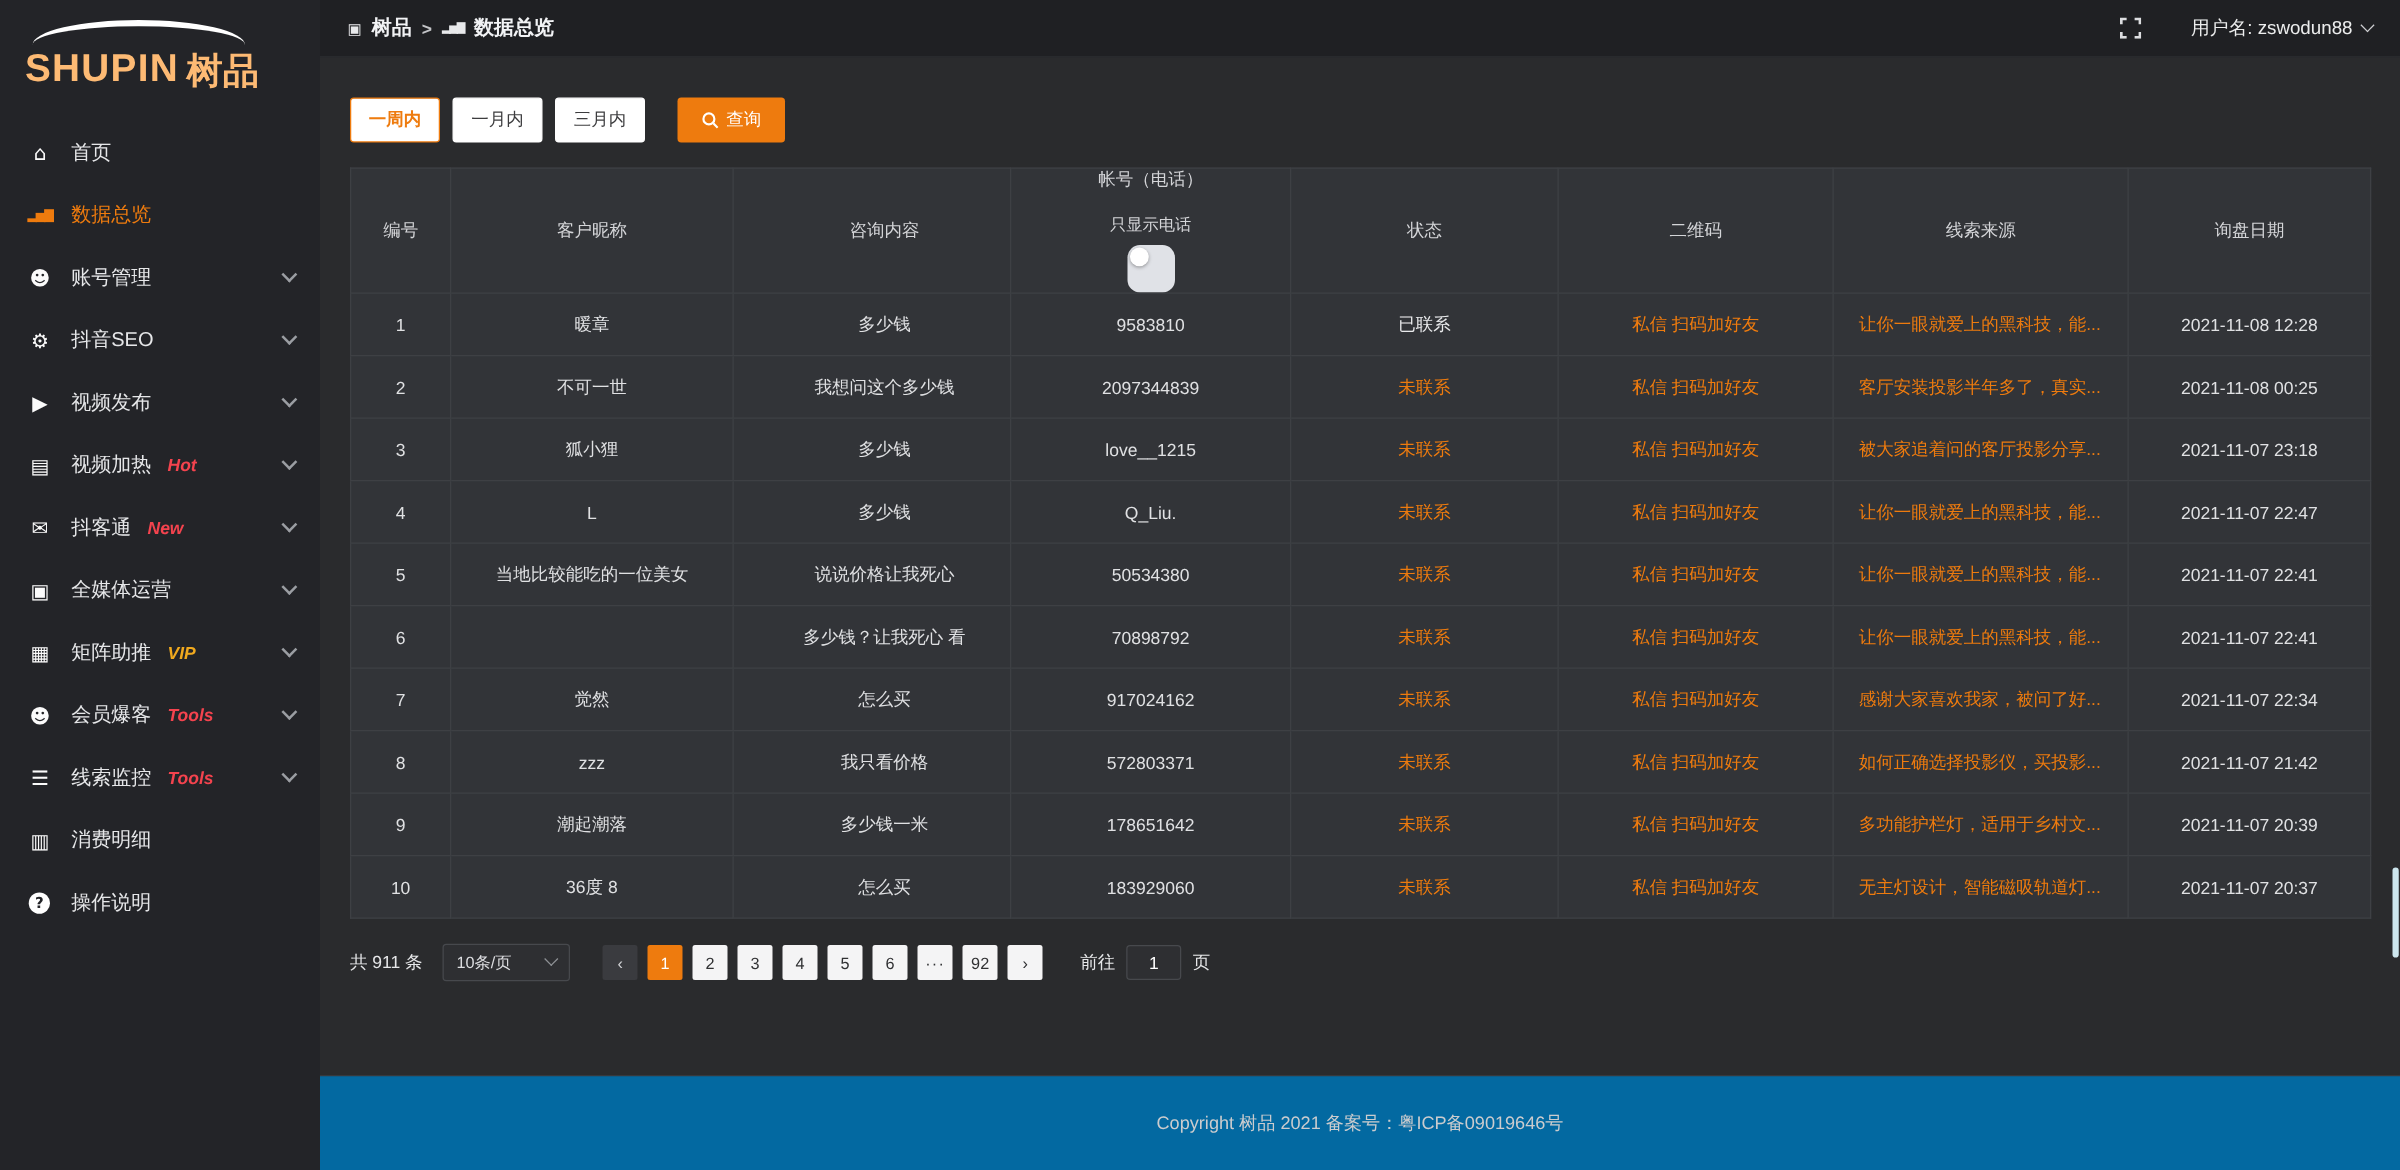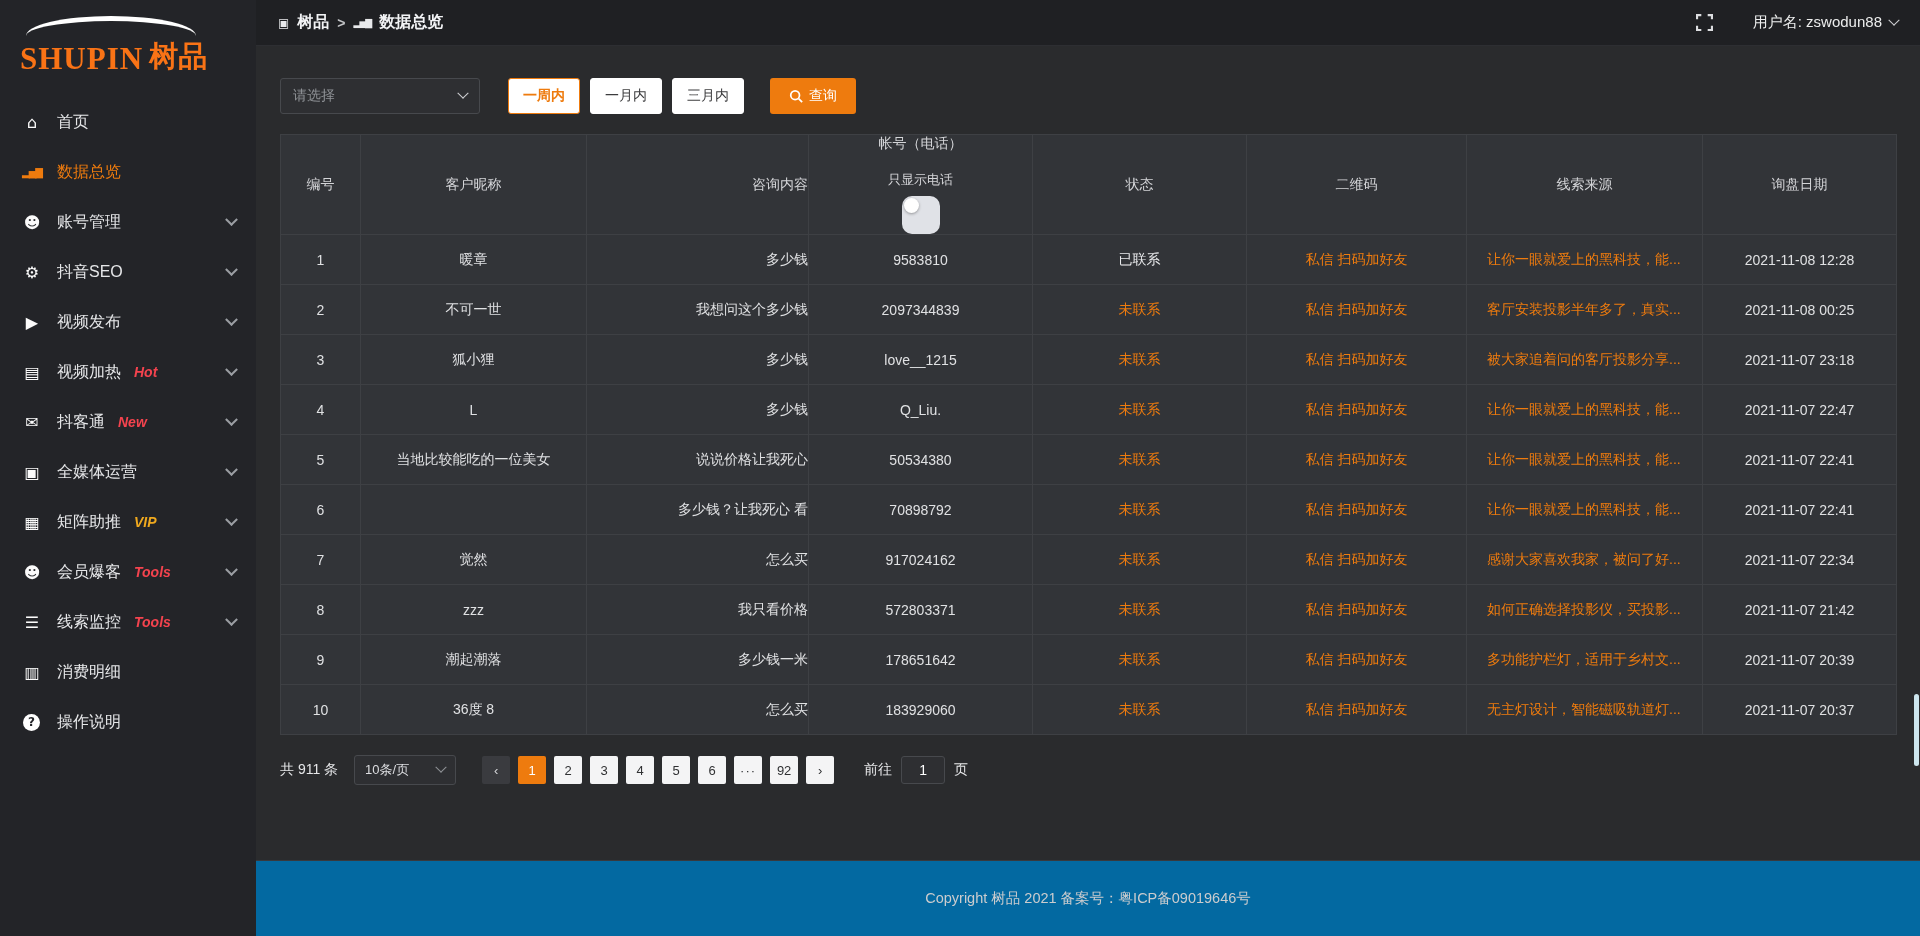--- a/index.html
+++ b/index.html
@@ -8,21 +8,21 @@
     position: relative;
     background: #2a2b2d;
     font-family: "Liberation Sans", "DejaVu Sans", sans-serif;
     color: #e3e4e6;
     overflow: hidden;
   }
   
   .sidebar { position:absolute; left:0; top:0; bottom:0; width:256px; background:#232428; z-index:2; }
   .logo-wrap { padding:16px 18px 6px 20px; }
   .logo-arc { width:170px; height:20px; border-top:5px solid #fff; border-radius:50% 50% 0 0 / 100% 100% 0 0; margin:0 0 1px 6px; }
-  .logo-text { display:flex; align-items:flex-end; color:#f97316; font-weight:900;font-family:Liberation Serif, serif; }
+  .logo-text { display:flex; align-items:flex-start; color:#fdba74; font-weight:900; }
   .logo-en { font-size:31px; letter-spacing:1px; }
   .logo-cn { font-size:29px; margin-left:6px; }
   .menu { list-style:none; margin-top:14px; }
   .item { height:50px; display:flex; align-items:center; padding:0 20px; gap:13px; font-size:16px; color:#e6e7e9; cursor:pointer; position:relative; }
   .item .icon { width:24px; text-align:center; font-size:16px; color:#fbfbfb; font-family:"DejaVu Sans",sans-serif; flex:0 0 24px; }
   .item .icon.bars { font-size:10px; letter-spacing:-1px; }
   .item .icon.circled { width:17px; height:17px; flex:0 0 17px; margin:0 4px 0 3px; background:#fff; color:#232428; border-radius:50%; font-size:12px; line-height:17px; font-weight:bold; }
   .item.active, .item.active .icon { color:#ee7b0e; }
   .badge { font-style:italic; font-weight:bold; font-size:14px; }
   .badge-red { color:#f4434e; }
@@ -47,21 +47,21 @@
   .filters { margin-top:16px; display:flex; align-items:center; gap:10px; }
   .select { width:200px; height:36px; background:#2e2f32; border:1px solid #47494d; border-radius:3px; display:flex; align-items:center; justify-content:space-between; padding:0 12px; color:#8f9296; font-size:14px; cursor:pointer; margin-right:18px; }
   .btn-time { min-width:72px; height:36px; padding:4px 14px; background:#fff; border:1px solid #fff; border-radius:3px; display:flex; align-items:center; justify-content:center; color:#3c3c3e; font-size:14px; cursor:pointer; }
   .btn-time.active { color:#ee7b0e; border-color:#ee7b0e; font-weight:bold; }
   .btn-search { height:36px; padding:0 19px; margin-left:16px; background:#ee7b0e; border-radius:3px; color:#fff; font-size:14px; display:flex; align-items:center; gap:6px; cursor:pointer; }
   
   table { width:100%; margin-top:20px; border-collapse:collapse; table-layout:fixed; background:#323438; }
   th, td { border:1px solid #3e4044; font-size:14px; font-weight:normal; overflow:hidden; }
   th { height:64px; color:#d4d5d8; }
   td { height:50px; color:#e0e1e3; text-align:center; }
-  .al { text-align:right; padding-left:20px; }
+  .al { text-align:center; padding-left:20px; }
   .hd-account-line1 { margin-bottom:18px; }
   .hd-account-line2 { display:flex; align-items:center; justify-content:space-between; gap:7px; font-size:13px; color:#d4d5d8;flex-direction:column; }
   .switch { width:38px; height:19px; background:#e0e2e7; border-radius:10px; position:relative; cursor:pointer; flex:0 0 38px; }
   .switch::after { content:""; position:absolute; left:2px; top:2px; width:15px; height:15px; background:#fff; border-radius:50%; box-shadow:0 1px 3px rgba(0,0,0,.35); }
   .st.done { color:#e9eaec; }
   .st.todo { color:#ee7b0e; }
   .link { color:#ee7b0e; cursor:pointer; }
   .ellip { display:block; white-space:nowrap; overflow:hidden; text-align:left; padding-left:20px; }
   
   .pagination { margin-top:20px; display:flex; align-items:center; font-size:14px; color:#e6e7e9; }
@@ -220,24 +220,20 @@
       <span>用户名: zswodun88</span>
       <span class="down-chev"></span>
     </span>
   </div>
 </header>
 
 <main class="main">
 
 
   <div class="filters">
-    <div class="select">
-      <span>请选择</span>
-      <span class="down-chev"></span>
-    </div>
 
       <div class="btn-time active">一周内</div>
 
       <div class="btn-time">一月内</div>
 
       <div class="btn-time">三月内</div>
 
     <div class="btn-search">
       <span style="display:flex">
         <svg width="14" height="14" viewBox="0 0 16 16" fill="none" stroke="#fff" stroke-width="2">

